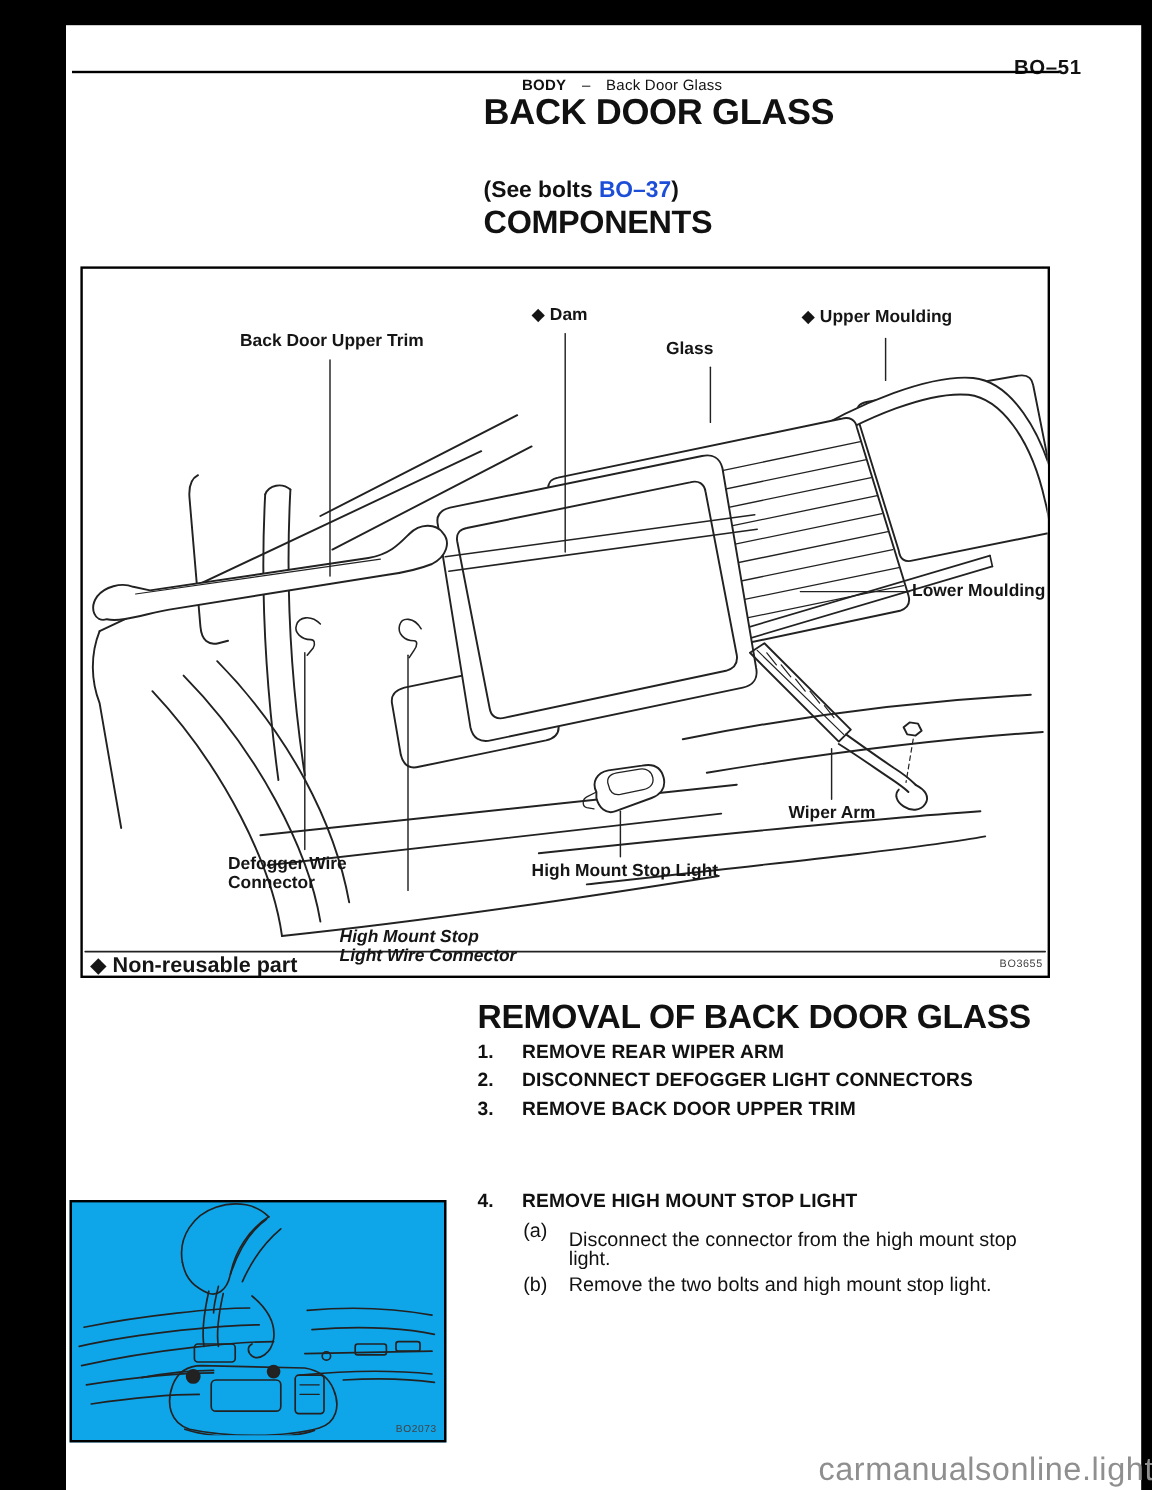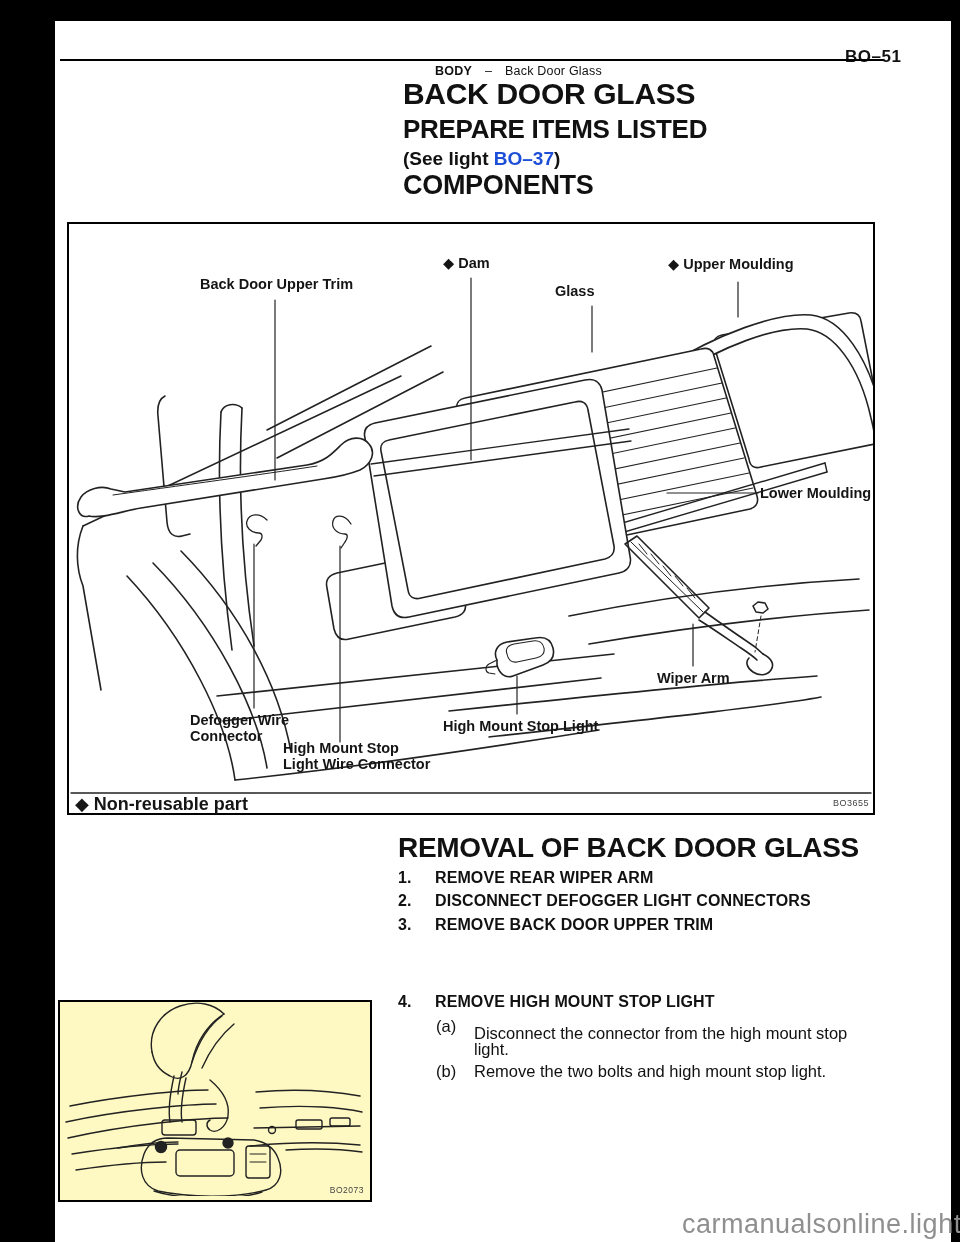--- a/index.html
+++ b/index.html
@@ -16,21 +16,21 @@
   #hrule{left:5px;top:38px;width:823px;height:2px;background:#000;}
   .h1{left:348px;top:58px;font-size:30px;font-weight:700;line-height:1;letter-spacing:-.3px;}
   .h2{left:348px;top:95px;font-size:26px;font-weight:700;line-height:1;letter-spacing:-.3px;}
   .seep{left:348px;top:128px;font-size:19px;font-weight:700;line-height:1;}
   .seep a{color:#1d4ed8;text-decoration:none;}
   .h2b{left:348px;top:151px;font-size:27px;font-weight:700;line-height:1;letter-spacing:-.3px;}
   #fig1{left:12px;top:201px;width:804px;height:589px;border:2px solid #000;box-sizing:content-box;background:#fff;}
   #fig1 svg{position:absolute;left:0;top:0;}
   .figlabel{position:absolute;font-size:14.5px;font-weight:700;line-height:16px;white-space:nowrap;color:#151515;}
   .figcode{position:absolute;font-size:9px;color:#444;letter-spacing:.5px;}
-  #fig2{left:3px;top:979px;width:310px;height:198px;border:2px solid #000;background:#fef9c3;}
+  #fig2{left:3px;top:979px;width:310px;height:198px;border:2px solid #000;background:#0ea5e9;}
   #fig2 svg{position:absolute;left:0;top:0;}
   .remh{left:343px;top:813px;font-size:28px;font-weight:700;line-height:1;letter-spacing:-.3px;}
   .stepnum{font-size:16px;font-weight:700;line-height:1.1;}
   .steptxt{font-size:16px;font-weight:700;line-height:1.1;letter-spacing:.1px;}
   .subm{font-size:16.5px;line-height:1.1;}
   .subtxt{font-size:16.5px;line-height:1.1;}
   #watermark{left:682px;top:1209px;font-size:27px;color:#8f8f8f;letter-spacing:.5px;z-index:5;}
   svg path,svg line,svg rect,svg circle{vector-effect:non-scaling-stroke;}
 </style>
 </head>
@@ -39,22 +39,21 @@
 <div id="root">
   <div id="page">
 
     <div class="abs" id="page-num">BO–51</div>
     <div class="abs nowrap" id="runhead">
       <span class="sec">BODY</span><span class="dash">–</span><span>Back Door Glass</span>
     </div>
     <div class="abs" id="hrule"></div>
 
     <div class="abs h1">BACK DOOR GLASS</div>
-    <div class="abs h2">PREPARE ITEMS LISTED</div>
-    <div class="abs seep"><span>(See light </span><a href="#">BO–37</a><span>)</span></div>
+    <div class="abs seep"><span>(See bolts </span><a href="#">BO–37</a><span>)</span></div>
     <div class="abs h2b">COMPONENTS</div>
 
     <div class="abs" id="fig1">
       <svg width="804" height="589" viewBox="0 0 804 589" fill="none" stroke="#222" stroke-width="1.6" stroke-linecap="round" stroke-linejoin="round">
         <g>
           <path d="M14,302 L332,152"></path>
           <path d="M198,206 L362,122"></path>
           <path d="M208,234 L374,148"></path>
           <path d="M14,302 C6,322 7,344 14,362 L32,466"></path>
           <path d="M58,352 C118,416 158,498 166,556"></path>
@@ -164,21 +163,21 @@
       <div class="figlabel" style="left:374px;top:31px;">◆ Dam</div>
       <div class="figlabel" style="left:486px;top:59px;">Glass</div>
       <div class="figlabel" style="left:599px;top:32px;">◆ Upper Moulding</div>
       <div class="figlabel" style="left:691px;top:261px;">Lower Moulding</div>
       <div class="figlabel" style="left:588px;top:446px;">Wiper Arm</div>
       <div class="figlabel" style="left:374px;top:494px;">High Mount Stop Light</div>
       <div class="figlabel" style="left:121px;top:488px;">
         <div>Defogger Wire</div>
         <div>Connector</div>
       </div>
-      <div class="figlabel" style="left:214px;top:516px;">
+      <div class="figlabel" style="left:214px;top:549px;font-style:italic;">
         <div>High Mount Stop</div>
         <div>Light Wire Connector</div>
       </div>
       <div class="figlabel" style="left:6px;top:572px;font-size:18px;">◆ Non-reusable part</div>
       <div class="figcode" style="left:764px;top:574px;">BO3655</div>
     </div>
 
     <div class="abs remh">REMOVAL OF BACK DOOR GLASS</div>
 
     <div class="abs stepnum" style="left:343px;top:848px;">1.</div>

